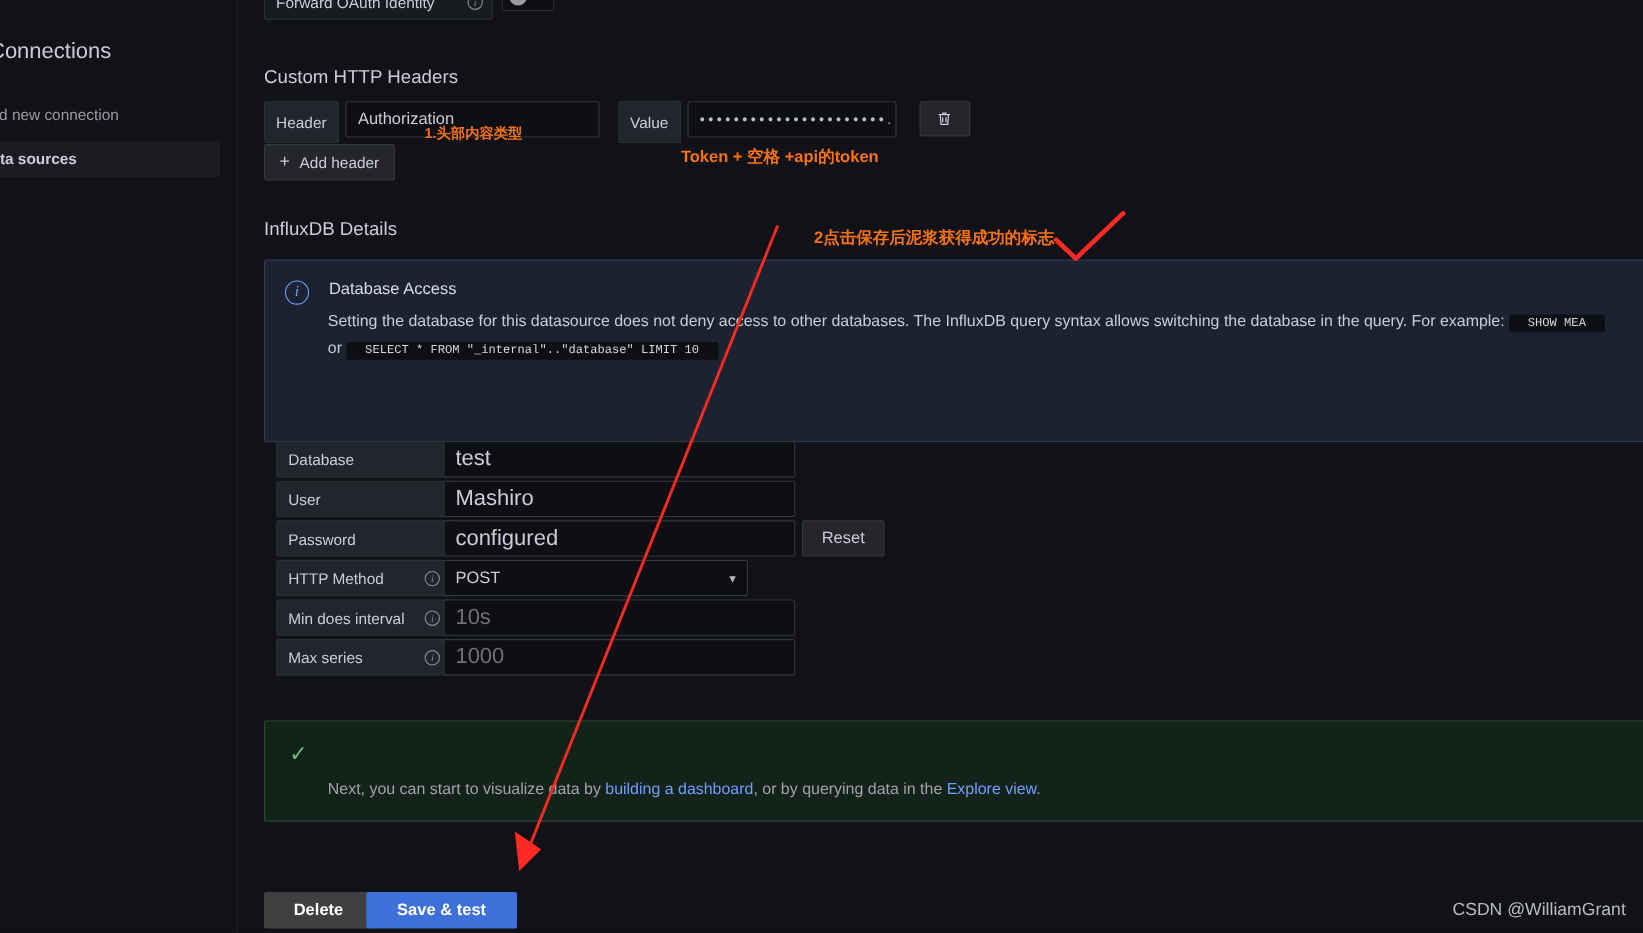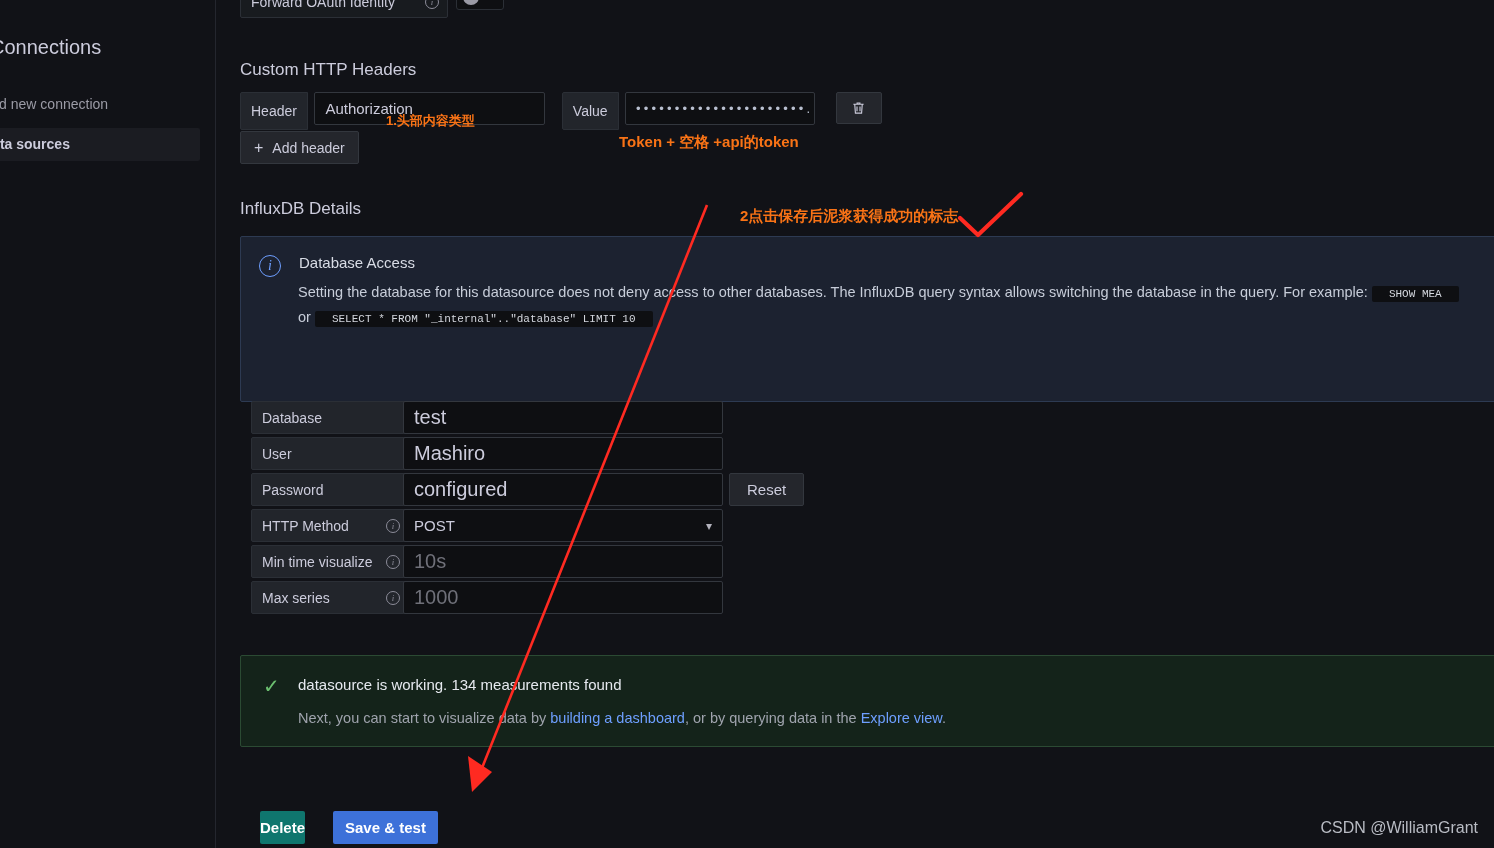--- a/index.html
+++ b/index.html
@@ -158,21 +158,21 @@
   .f-input {
     position: absolute; left: 163px; top: 0;
     width: 320px; height: 33px;
     background: #0e0f12; border: 1px solid #33373e; border-radius: 2px;
     color: #ccccdc; font-size: 20px; padding: 0 10px; outline: none;
     font-family: "Liberation Sans", sans-serif;
   }
   .f-input::placeholder { color: #6f7079; }
   .f-select {
     position: absolute; left: 163px; top: 0;
-    width: 320px; height: 33px;
+    width: 277px; height: 33px;
     background: #0e0f12; border: 1px solid #33373e; border-radius: 2px;
     color: #ccccdc; font-size: 15px; display: flex; align-items: center;
     padding: 0 10px; cursor: pointer;
   }
   .f-chev { margin-left: auto; color: #b3b3bd; font-size: 12px; }
   .reset-btn {
     position: absolute; left: 489px; top: 0;
     height: 33px; padding: 0 17px;
     background: #24262c; border: 1px solid #33373e; border-radius: 2px;
     display: flex; align-items: center; font-size: 15px; color: #ccccdc;
@@ -205,22 +205,22 @@
   }
   .lnk { color: #6e9fff; cursor: pointer; }
 
   
   .btn {
     position: absolute; top: 811px; height: 33px;
     border: none; border-radius: 2px;
     font-size: 15px; font-weight: bold; color: #ffffff;
     cursor: pointer; font-family: "Liberation Sans", sans-serif;
   }
-  .btn-delete { left: 24px; background: #0f766e; padding: 0 0; margin-left: 20px; }
-  .btn-save { left: 117px; background: #3d71d9; padding: 0 12px; }
+  .btn-delete { left: 24px; background: #404040; padding: 0 27px; }
+  .btn-save { left: 117px; background: #3d71d9; padding: 0 28px; }
 
   .watermark {
     position: absolute; right: 16px; top: 819px;
     font-size: 16px; color: #b9bcc4;
   }
 
   
   .anno {
     position: absolute; color: #f97316; font-weight: bold;
     white-space: nowrap;
@@ -319,39 +319,38 @@
           <span class="q help-circ">i</span>
         </div>
         <div class="f-select">
           <span>POST</span>
           <span class="f-chev">▾</span>
         </div>
       </div>
 
       <div class="f-row">
         <div class="f-label">
-          <span>Min time visualize</span>
+          <span>Min does interval</span>
           <span class="q help-circ">i</span>
         </div>
         <input class="f-input" placeholder="10s" style="">
       </div>
 
       <div class="f-row">
         <div class="f-label">
           <span>Max series</span>
           <span class="q help-circ">i</span>
         </div>
         <input class="f-input" placeholder="1000" style="">
       </div>
 
     </div>
 
     <div class="ok-box">
       <div class="ok-check">✓</div>
-      <div class="ok-title">datasource is working. 134 measurements found</div>
       <div class="ok-sub">
         <span>Next, you can start to visualize data by </span><span class="lnk">building a dashboard</span><span>, or by querying data in the </span><span class="lnk">Explore view</span><span>.</span>
       </div>
     </div>
 
     <button class="btn btn-delete">Delete</button>
     <button class="btn btn-save">Save &amp; test</button>
 
     <div class="watermark">CSDN @WilliamGrant</div>
   </div>

